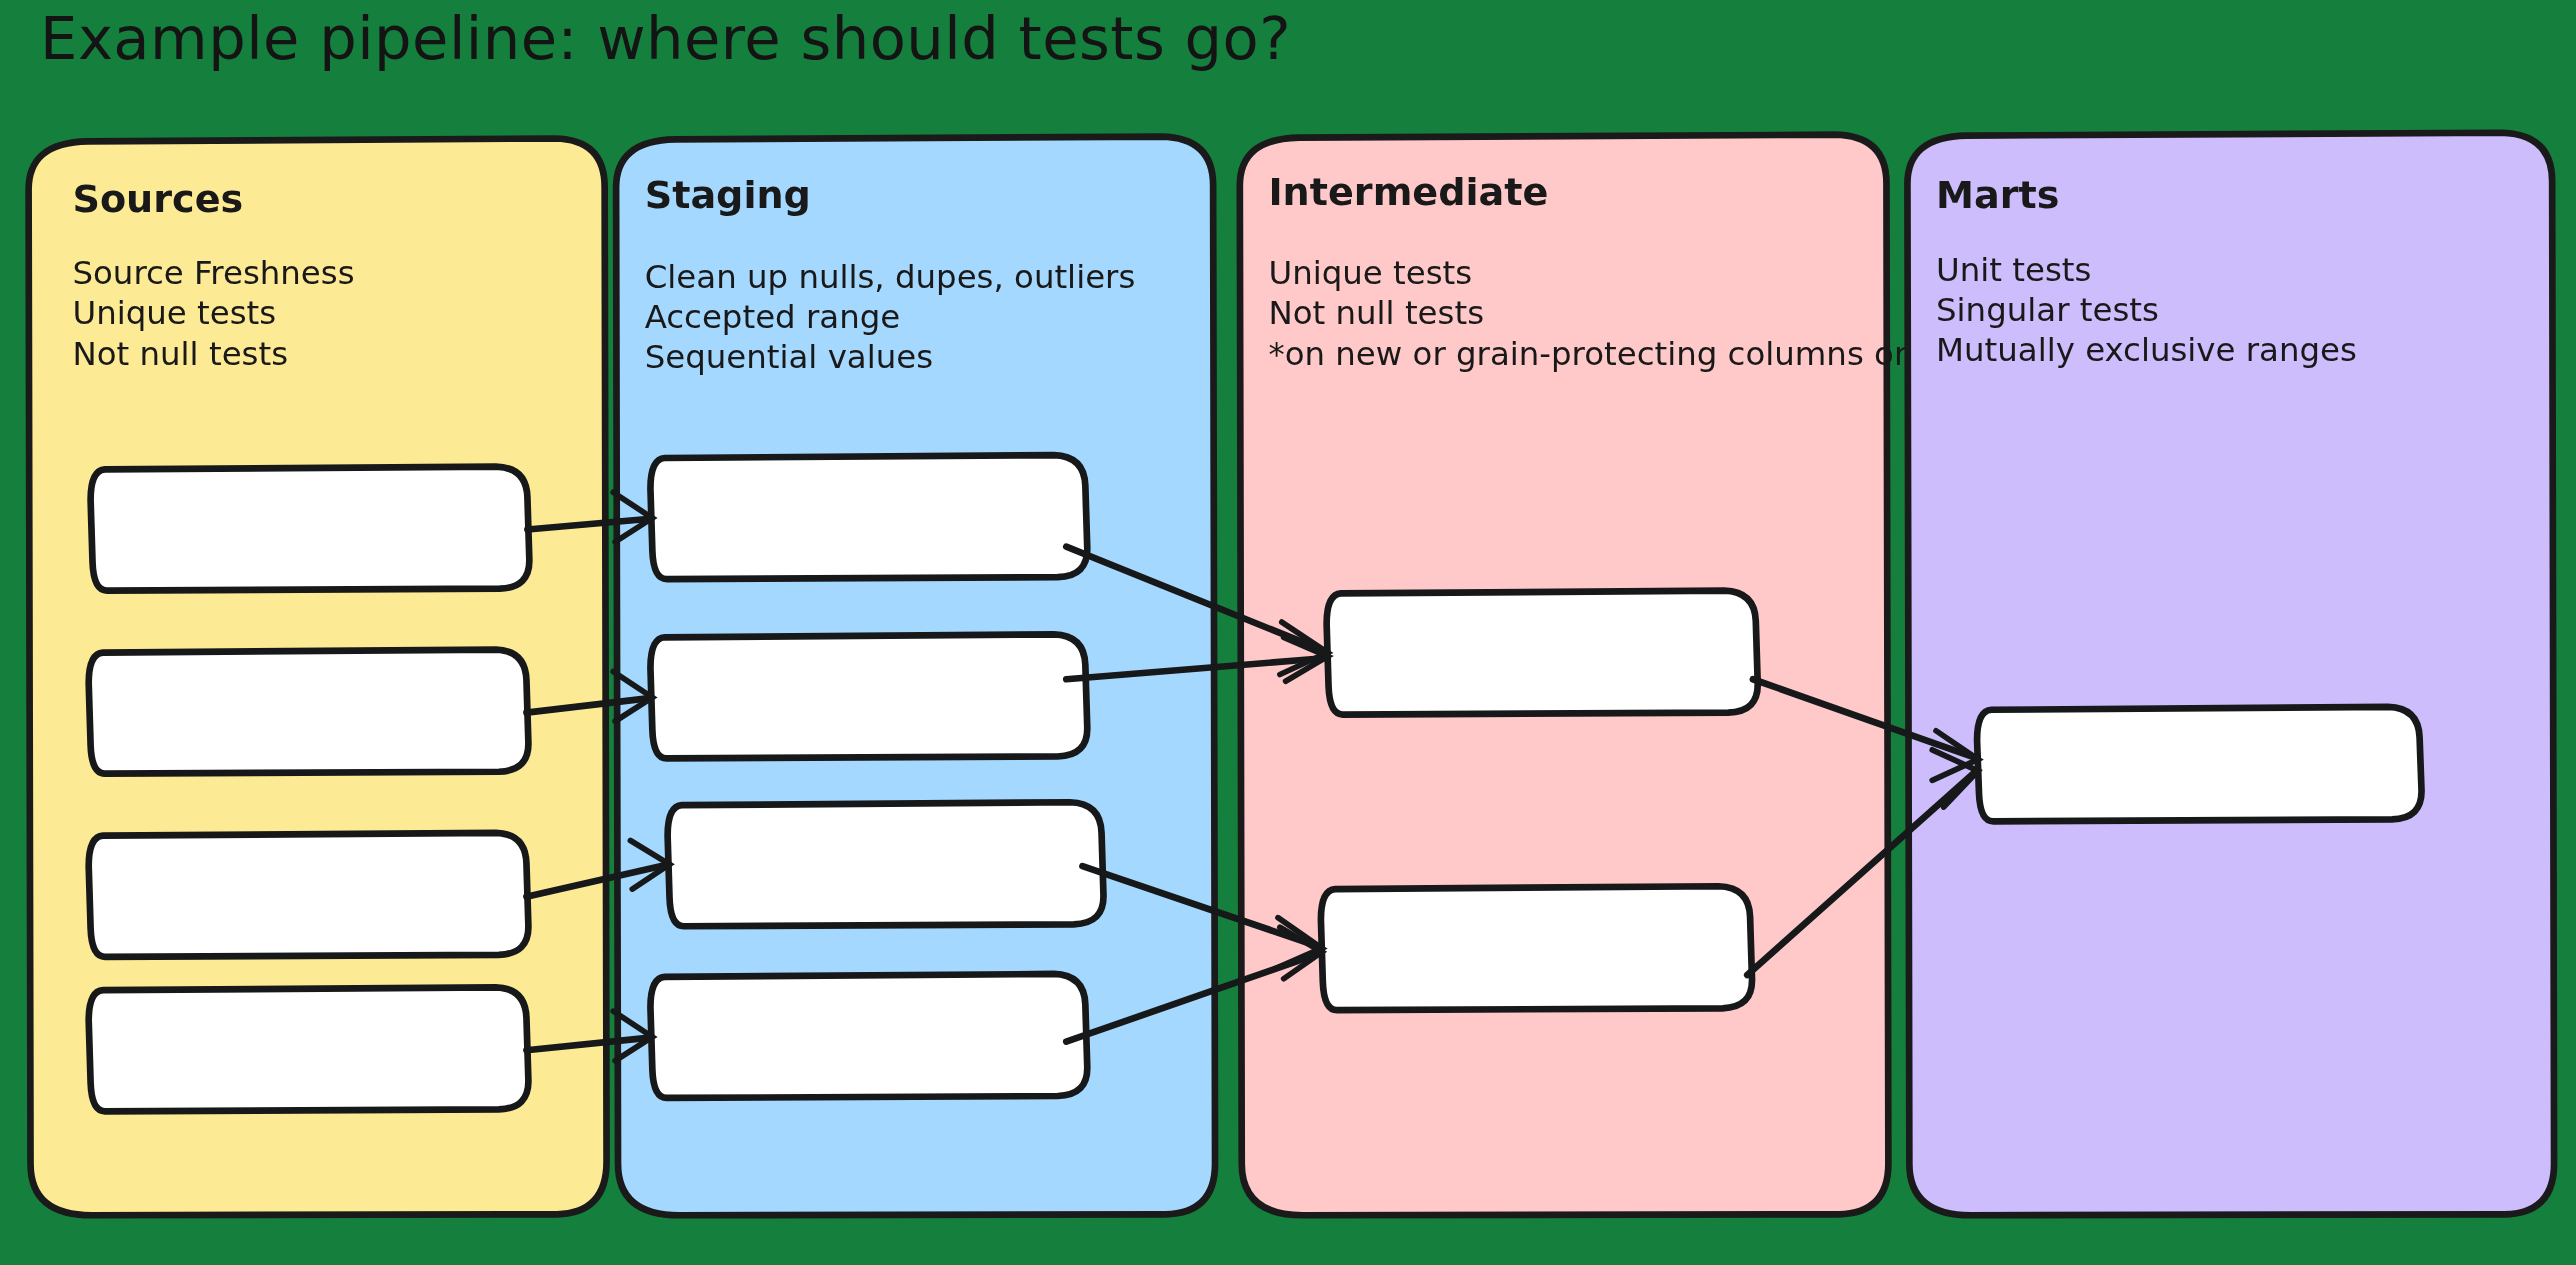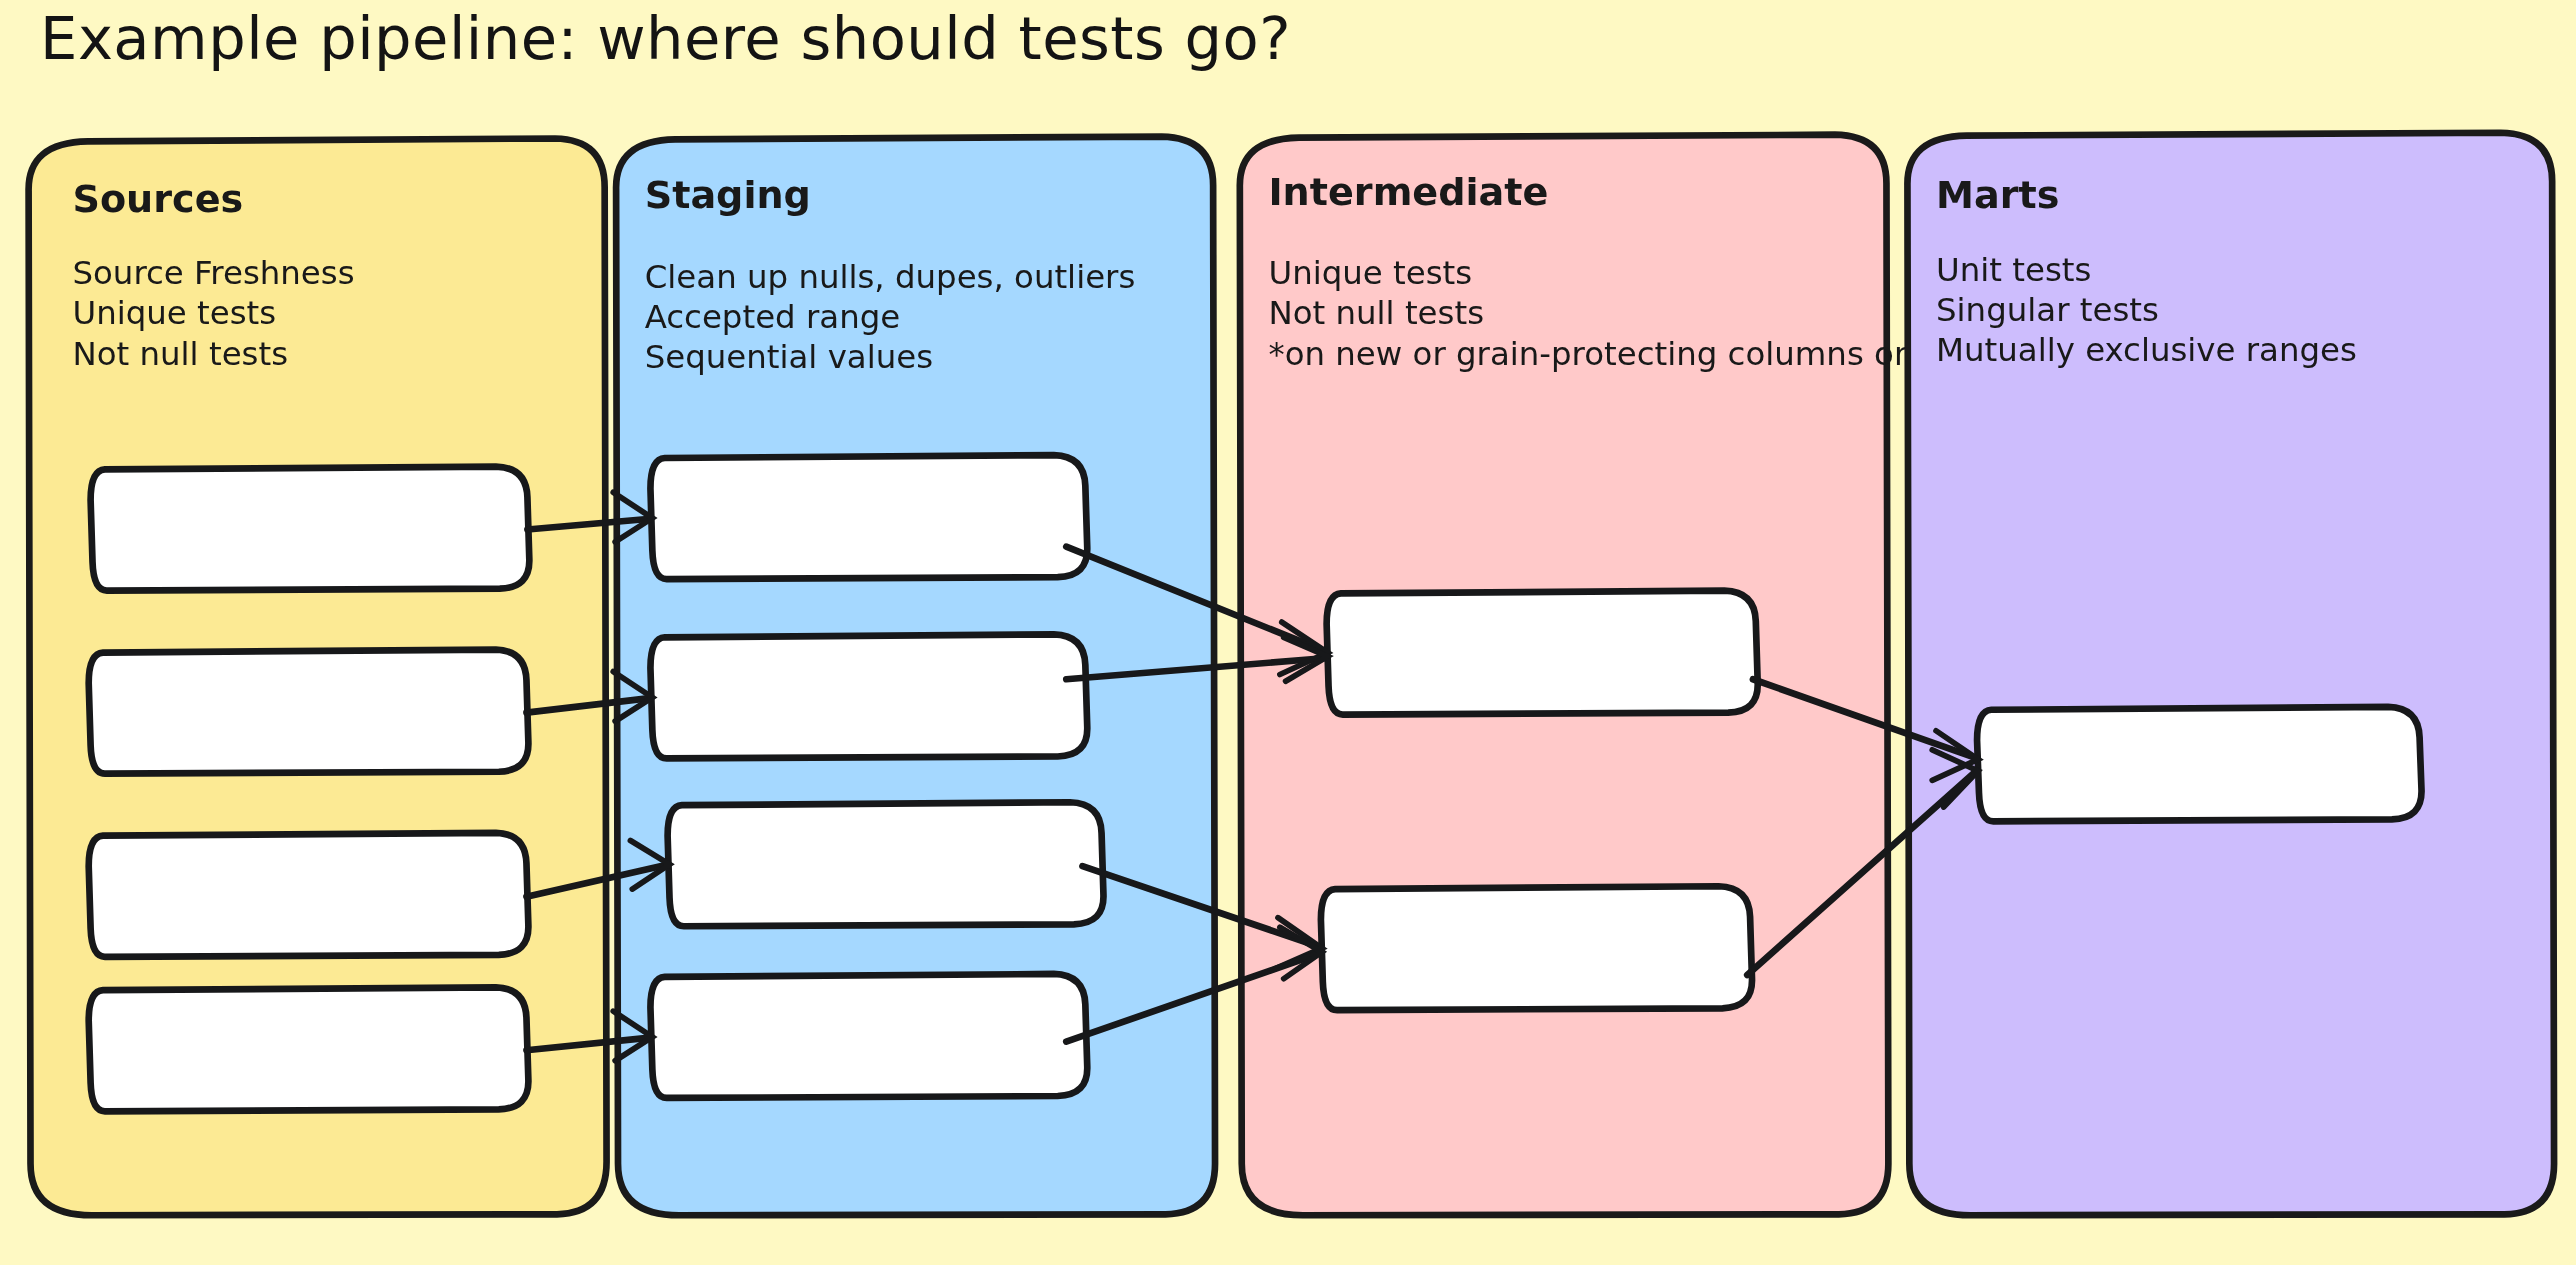--- a/index.html
+++ b/index.html
@@ -1,18 +1,18 @@
 <!DOCTYPE html>
 <html><head>
 <meta charset="utf-8">
 <style>
   html,body{margin:0;padding:0;background:#ffffff;}
   body{width:2576px;height:1266px;overflow:hidden;
        font-family:"DejaVu Sans", sans-serif;}
-  #stage{position:relative;width:2576px;height:1266px;background:#fef9c3;}
+  #stage{position:relative;width:2576px;height:1266px;background:#15803d;}
   #diagram{position:absolute;inset:0;width:2576px;height:1266px;}
   .ttl{font-family:"DejaVu Sans", sans-serif;font-size:62px;fill:#141414;
        font-weight:400;letter-spacing:0.5px;}
   .lane-title{font-family:"DejaVu Sans", sans-serif;font-size:40px;fill:#191919;
        font-weight:700;}
   .lane-line{font-family:"DejaVu Sans", sans-serif;font-size:34px;fill:#191919;
        font-weight:400;}
   .lane-rect{stroke:#1a1a1a;stroke-width:7;stroke-linejoin:round;}
   .node-rect{fill:#ffffff;stroke:#17181a;stroke-width:7;stroke-linejoin:round;}
   .edge{stroke:#17181a;stroke-width:7;fill:none;stroke-linecap:round;

